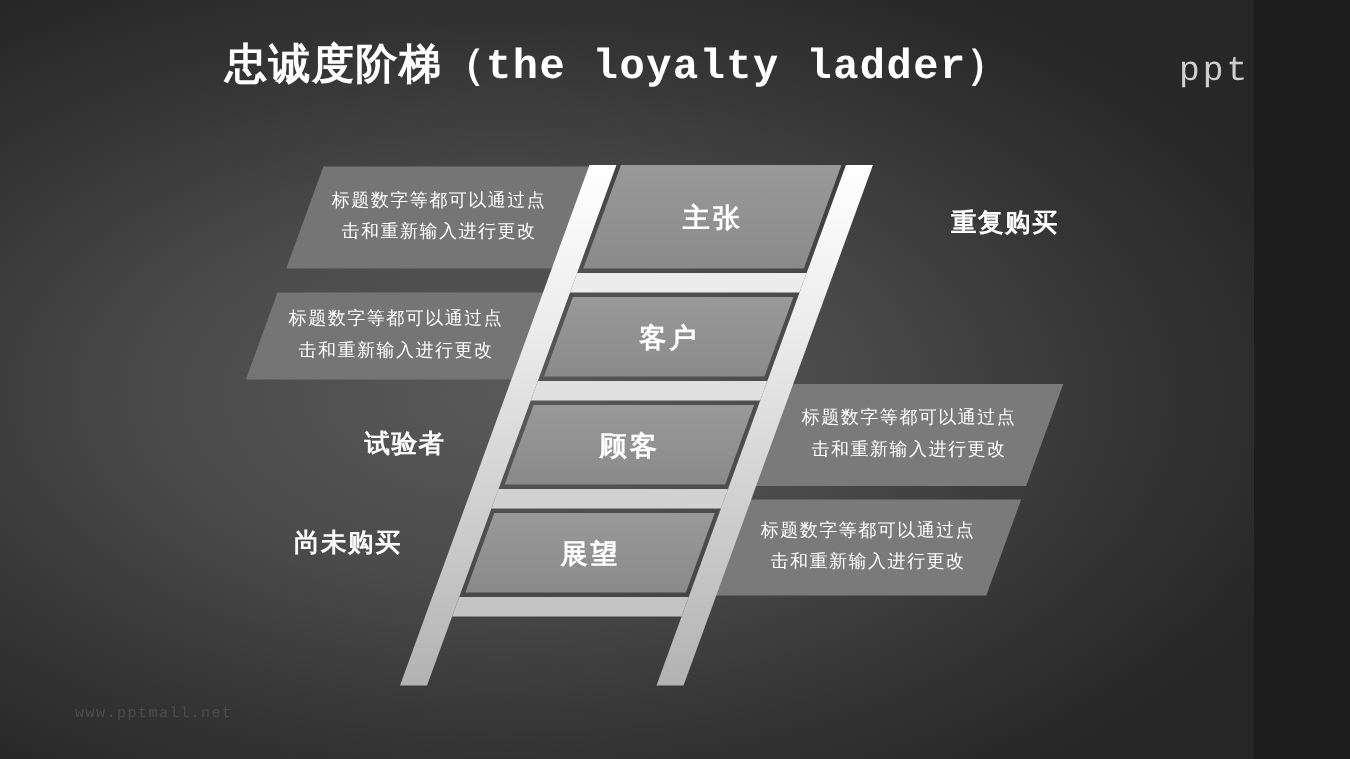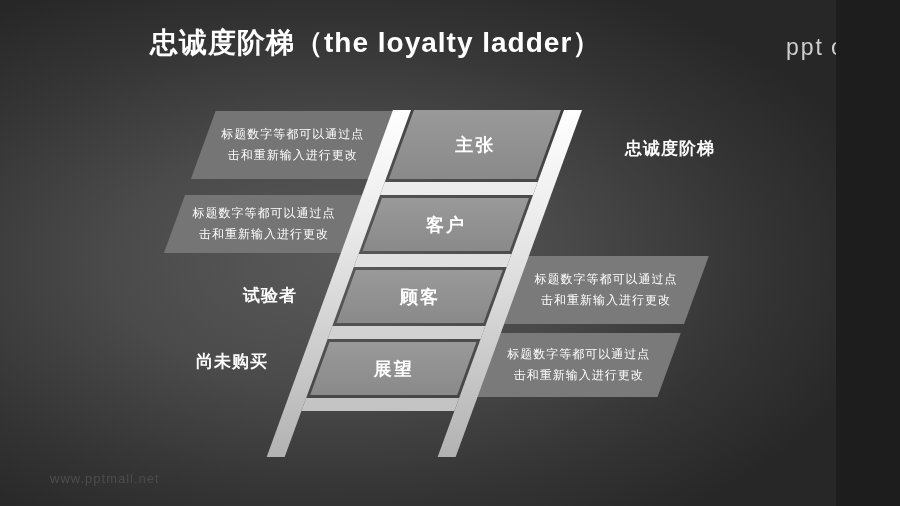--- a/index.html
+++ b/index.html
@@ -1,19 +1,19 @@
 <!DOCTYPE html>
 <html><head>
 <meta charset="utf-8">
 <style>
   html,body{margin:0;padding:0;background:#1d1d1d;}
   .stage{
     position:relative;width:836px;height:506px;overflow:hidden;
     background:radial-gradient(ellipse 68% 62% at 40% 52%, #595959 0%, #4a4a4a 40%, #343434 75%, #272727 100%);
-    font-family:Liberation Sans, sans-serif;
+    font-family:Liberation Mono, monospace;
   }
   .page-title{
     position:absolute;left:150px;top:24px;margin:0;
     font-size:28px;font-weight:bold;color:#ffffff;letter-spacing:1px;white-space:nowrap;
   }
   
   .logo{position:absolute;left:786px;top:34px;display:flex;color:#cfcfcf;}
   .logo-text{font-size:23px;letter-spacing:2px;font-weight:normal;}
   .logo-o{font-size:23px;margin-left:7px;}
   .logo svg{margin-left:5px;display:block;}
@@ -43,21 +43,21 @@
   .note-left-1{top:111px;height:68px;}
   .note-left-2{top:195px;height:58px;}
   .note-right-1{top:256px;height:68px;}
   .note-right-2{top:333px;height:64px;}
   .note-inner{transform:skewX(20deg);text-align:center;font-size:12px;line-height:21px;letter-spacing:1px;}
   .side-label{position:absolute;width:130px;text-align:center;font-size:17px;font-weight:bold;color:#fbfbfb;letter-spacing:1px;}
   .side-label-r1{left:605px;top:137px;}
   .side-label-r2{left:580px;top:209px;}
   .side-label-l1{left:205px;top:284px;}
   .side-label-l2{left:167px;top:350px;}
-  .watermark{position:absolute;left:50px;top:471px;font-size:13px;color:#4d4d4d;letter-spacing:1px;}
+  .watermark{position:absolute;left:50px;top:471px;font-size:10px;color:#4d4d4d;letter-spacing:1px;}
 </style>
 </head>
 <body>
 
 <div class="stage">
 
   <h1 class="page-title">忠诚度阶梯（the loyalty ladder）</h1>
 
   <div class="logo">
     <span class="logo-text">ppt</span>
@@ -118,20 +118,20 @@
     <div class="rung-box rung-box-3">
       <span class="rung-label">顾客</span>
     </div>
     <div class="rung-box rung-box-4">
       <span class="rung-label">展望</span>
     </div>
 
   </div>
 
   <div class="labels-layer">
-    <div class="side-label side-label-r1">忠诚度阶梯</div>
+    <div class="side-label side-label-r1">重复购买</div>
     <div class="side-label side-label-l2">尚未购买</div>
     <div class="side-label side-label-l1">试验者</div>
   </div>
 
   <div class="watermark">www.pptmall.net</div>
 
 </div>
 
 </body></html>

